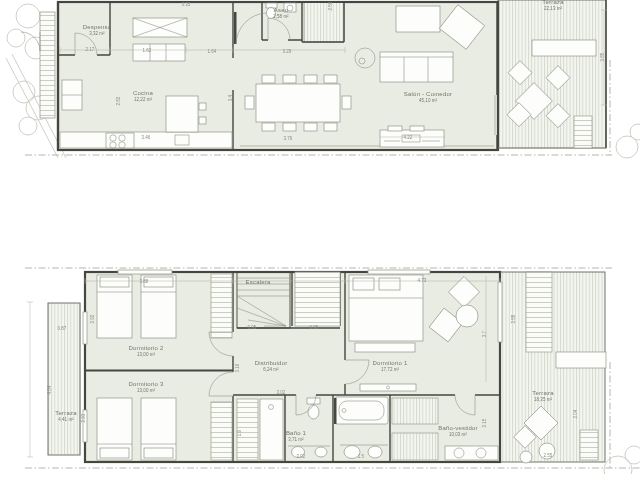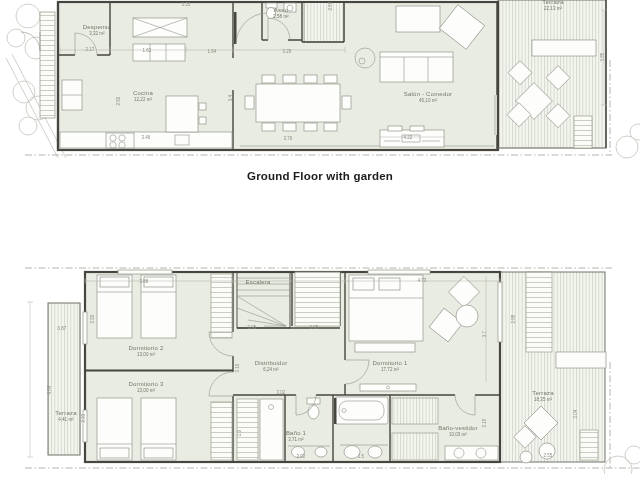--- a/index.html
+++ b/index.html
@@ -169,21 +169,20 @@
     <g>
       <path class="bound" d="M25,155H612M610,60V155"></path>
     </g>
 
     <g>
       <path class="dimln" d="M60,50H345M60,47V53M110,47V53M186,47V53M233,47V53M345,47V53"></path>
       <path class="dimln" d="M380,137H445M604,10V105M601,10H607M601,105H607"></path>
     </g>
   </svg>
 
-  <div class="sheet-title">Ground Floor with garden</div>
 
   <svg id="first-svg" width="640" height="212" viewBox="0 0 640 212">
     <defs>
       <pattern id="deckB" width="3.2" height="6" patternUnits="userSpaceOnUse">
         <rect width="3.2" height="6" fill="#f3f5ef"></rect>
         <line x1="0.5" y1="0" x2="0.5" y2="6" stroke="#c5cabc" stroke-width="0.7"></line>
       </pattern>
       <pattern id="hlB" width="6" height="5" patternUnits="userSpaceOnUse">
         <rect width="6" height="5" fill="#fbfcf8"></rect>
         <line x1="0" y1="0.5" x2="6" y2="0.5" stroke="#a9ac9f" stroke-width="0.6"></line>

